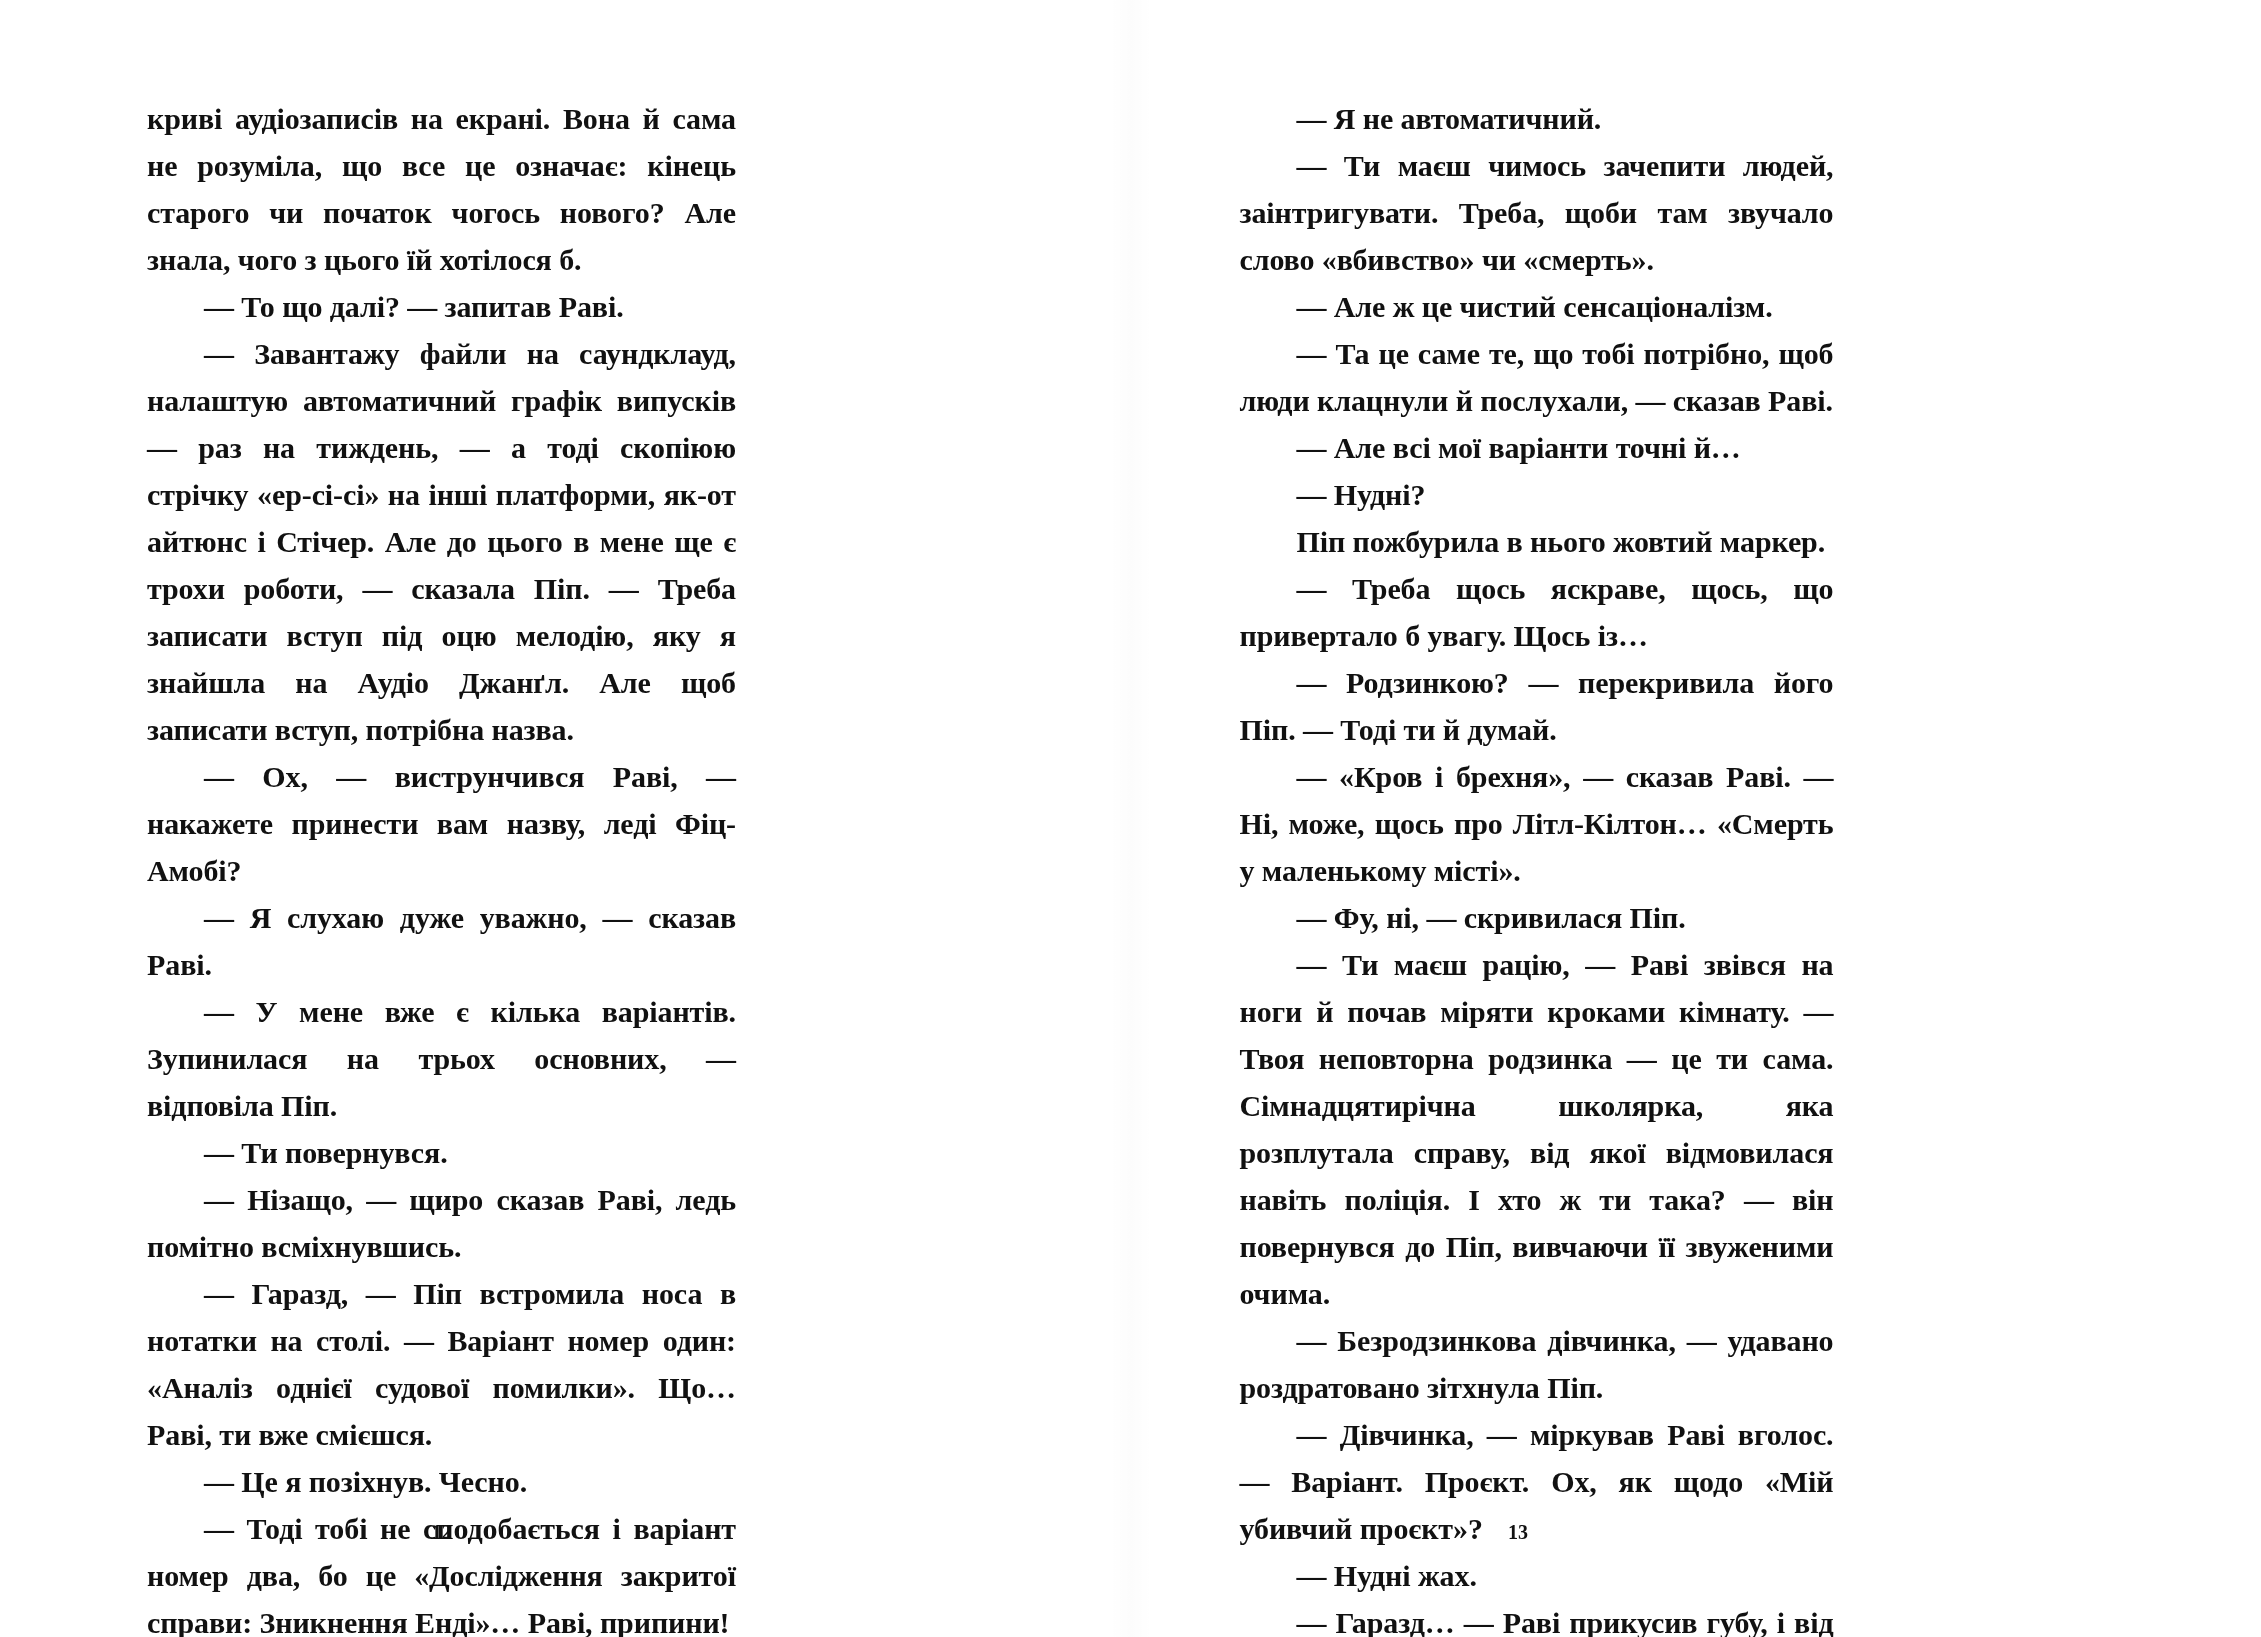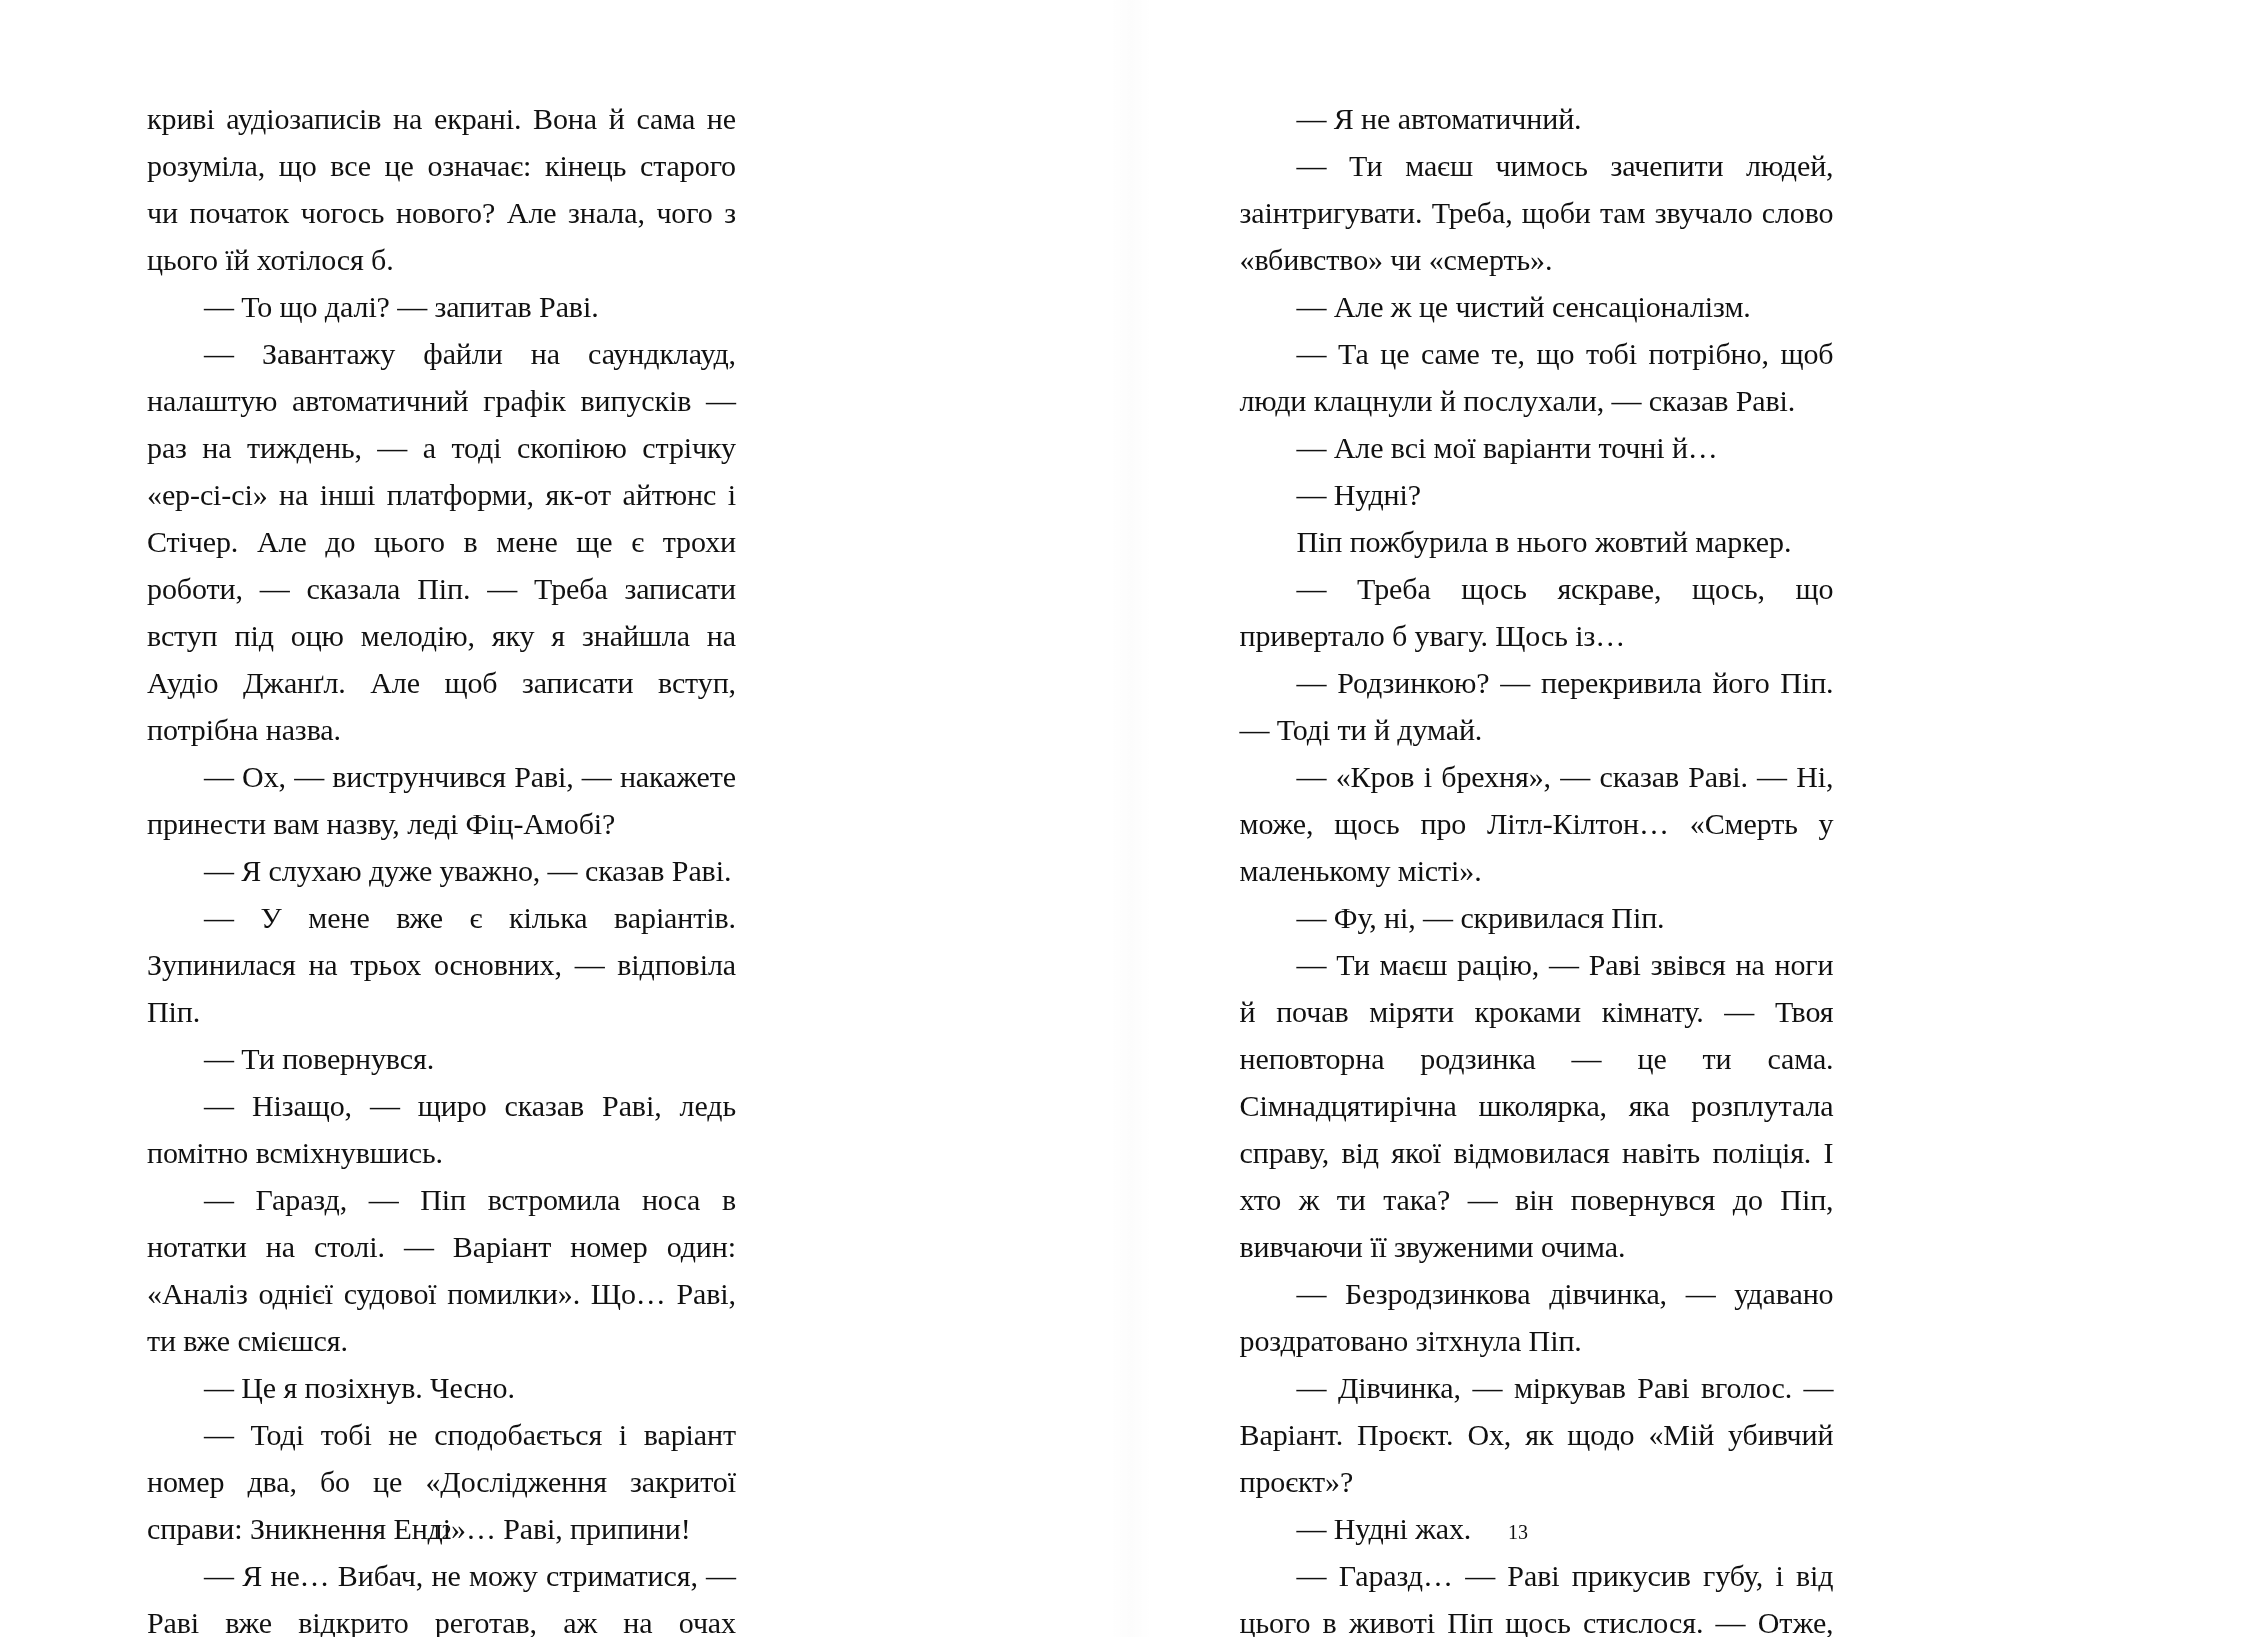--- a/index.html
+++ b/index.html
@@ -19,20 +19,21 @@
     position: absolute;
     inset: 0;
     display: flex;
     flex-direction: row;
   }
   .page {
     position: relative;
     width: 1131px;
     height: 1638px;
     box-sizing: border-box;
+    font-weight: bold;
   }
   .page-left { padding: 95px 109px 0 147px; }
   .page-right { padding: 95px 147px 0 109px; }
 
   .textblock {
     width: 589px;
     font-size: 30px;
     line-height: 47px;
     text-align: justify;
     text-justify: inter-word;

